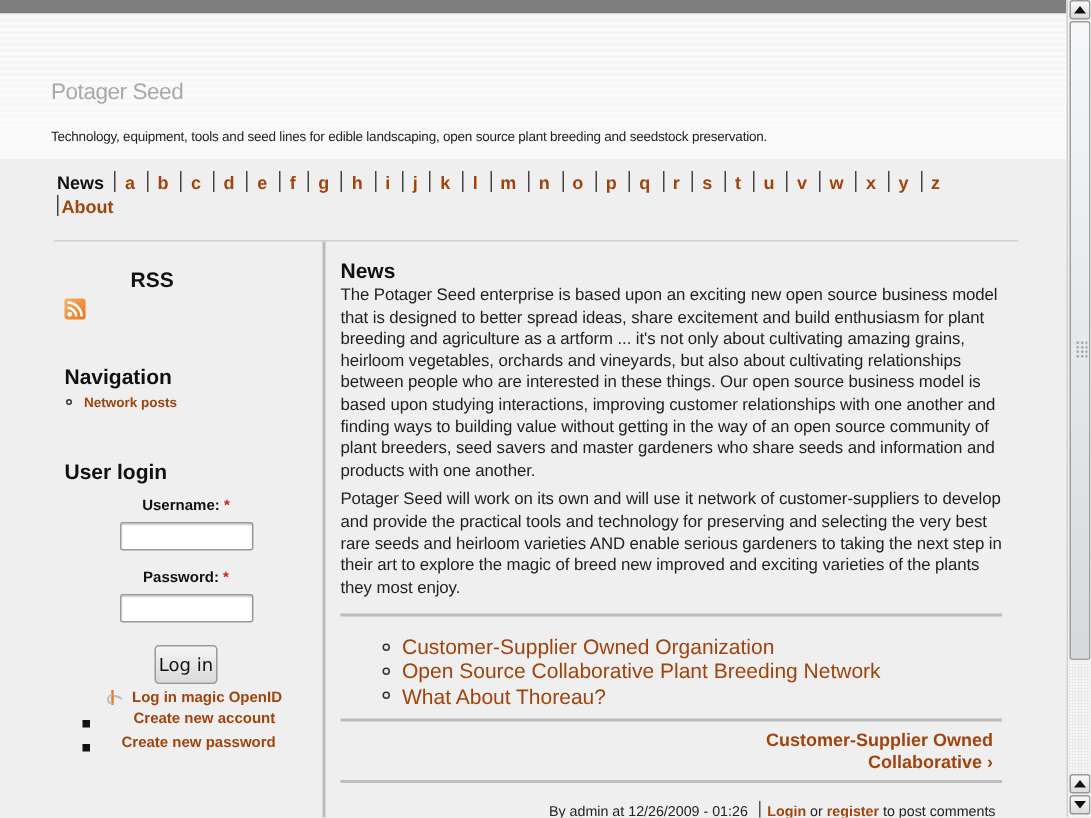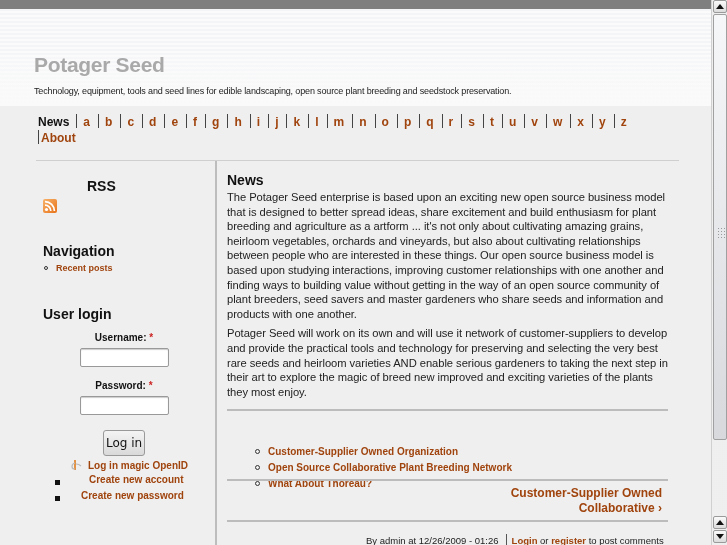--- a/index.html
+++ b/index.html
@@ -7,21 +7,21 @@
   body { font-family: "Liberation Sans", "DejaVu Sans", sans-serif; color: #222; position: relative; }
 
   .topbar { position: absolute; left: 0; top: 0; width: 711px; height: 9px; background: #7f7f7f; }
 
   .header {
     position: absolute; left: 0; top: 9px; width: 711px; height: 97px;
     background: repeating-linear-gradient(to bottom, #f4f5f7 0px, #f4f5f7 2px, #fbfbfc 2px, #fbfbfc 4px);
   }
   .header .fade { position: absolute; left: 0; top: 45px; width: 100%; height: 52px;
     background: linear-gradient(to bottom, rgba(250,250,251,0.3), #fafafa); }
-  .site-title { position: absolute; left: 34px; top: 44px; font-size: 21px; font-weight: bold; color: #a9a9a9; letter-spacing: -0.3px; }
+  .site-title { position: absolute; left: 34px; top: 44px; font-size: 15px; font-weight: normal; color: #a9a9a9; letter-spacing: -0.3px; }
   .site-slogan { position: absolute; left: 34px; top: 77px; font-size: 9px; color: #222; letter-spacing: -0.15px; }
 
   .main-bg { position: absolute; left: 0; top: 106px; width: 711px; height: 439px; background: #efefef; }
 
   .primary-nav { position: absolute; left: 38px; top: 114px; width: 645px; font-size: 12px; font-weight: bold; line-height: 15px; }
   .primary-nav span.item { display: inline-block; }
   .primary-nav a { color: #a0440e; text-decoration: none; }
   .primary-nav .active { color: #111; }
   .primary-nav .sep { display: inline-block; width: 1px; height: 14px; background: #444; margin: 0 6px 0 8px; vertical-align: -2px; }
   .primary-nav .sep-first { margin-left: 7px; }
@@ -51,21 +51,21 @@
   .sq-list .sq { width: 5px; height: 5px; background: #111; margin-right: 0; }
   .sq-list a { color: #a0440e; text-decoration: none; position: absolute; white-space: nowrap; }
 
   .content { position: absolute; left: 227px; top: 172px; width: 441px; }
   .node-title { position: absolute; left: 0; top: 0; font-size: 14px; font-weight: bold; color: #111; }
   .node-body p { font-size: 11.2px; line-height: 14.6px; color: #222; letter-spacing: -0.05px; }
   .node-body { position: absolute; left: 0; top: 18px; width: 445px; }
   .node-body p + p { margin-top: 5px; }
 
   .hr { position: absolute; height: 2px; background: #bcbcbc; }
-  .book-links { position: absolute; left: 28px; top: 423px; list-style: none; font-size: 10px; font-weight: bold; margin-top: 20px; }
+  .book-links { position: absolute; left: 28px; top: 423px; list-style: none; font-size: 14px; font-weight: normal; }
   .book-links li { display: flex; align-items: center; height: 16.3px; }
   .book-links .bullet { width: 5px; height: 5px; border: 1px solid #333; border-radius: 50%; margin-right: 8px; }
   .book-links a { color: #a0440e; text-decoration: none; }
 
   .next-link { position: absolute; right: 65px; top: 486px; font-size: 12px; font-weight: bold; color: #a0440e; text-align: right; line-height: 15px; }
   .next-link a { color: #a0440e; text-decoration: none; }
 
   .node-footer { position: absolute; left: 366px; top: 534px; font-size: 9.5px; color: #222; white-space: nowrap; }
   .node-footer a { color: #a0440e; font-weight: bold; text-decoration: none; }
   .node-footer .fsep { display: inline-block; width: 1px; height: 12px; background: #555; margin: 0 5px 0 7px; vertical-align: -2px; }
@@ -109,21 +109,21 @@
       <circle cx="3.5" cy="10.5" r="1.6" fill="#fff"></circle>
       <path d="M2 6.2 A5.8 5.8 0 0 1 7.8 12" stroke="#fff" stroke-width="1.7" fill="none"></path>
       <path d="M2 2.6 A9.4 9.4 0 0 1 11.4 12" stroke="#fff" stroke-width="1.7" fill="none"></path>
     </svg>
   </a>
 
   <div class="block-title" style="left:7px;top:73px;">Navigation</div>
   <ul class="nav-list">
     <li>
         <span class="bullet"></span>
-        <a href="#">Recent posts</a>
+        <a href="#">Network posts</a>
       </li>
   </ul>
 
   <div class="block-title" style="left:7px;top:136px;">User login</div>
 
   <div class="login-label" style="top:162px;"><span>Username:</span> <span class="req">*</span></div>
   <input class="login-input" style="top: 178px;" type="text" value="">
 
   <div class="login-label" style="top:210px;"><span>Password:</span> <span class="req">*</span></div>
   <input class="login-input" style="top: 226px;" type="password" value="">

